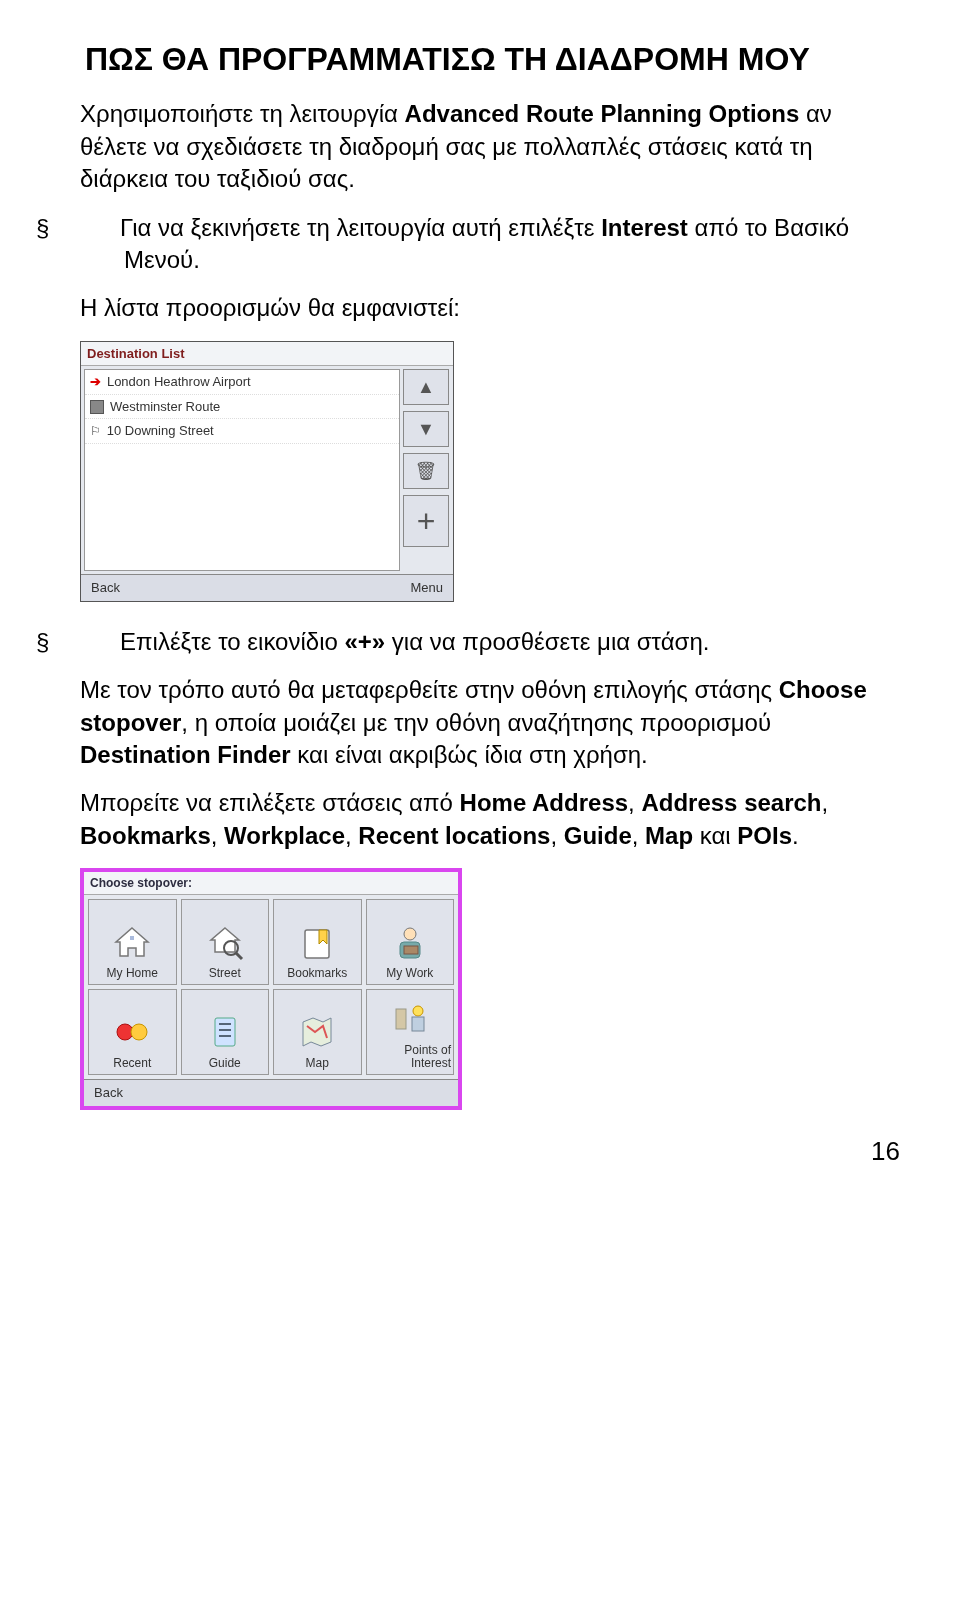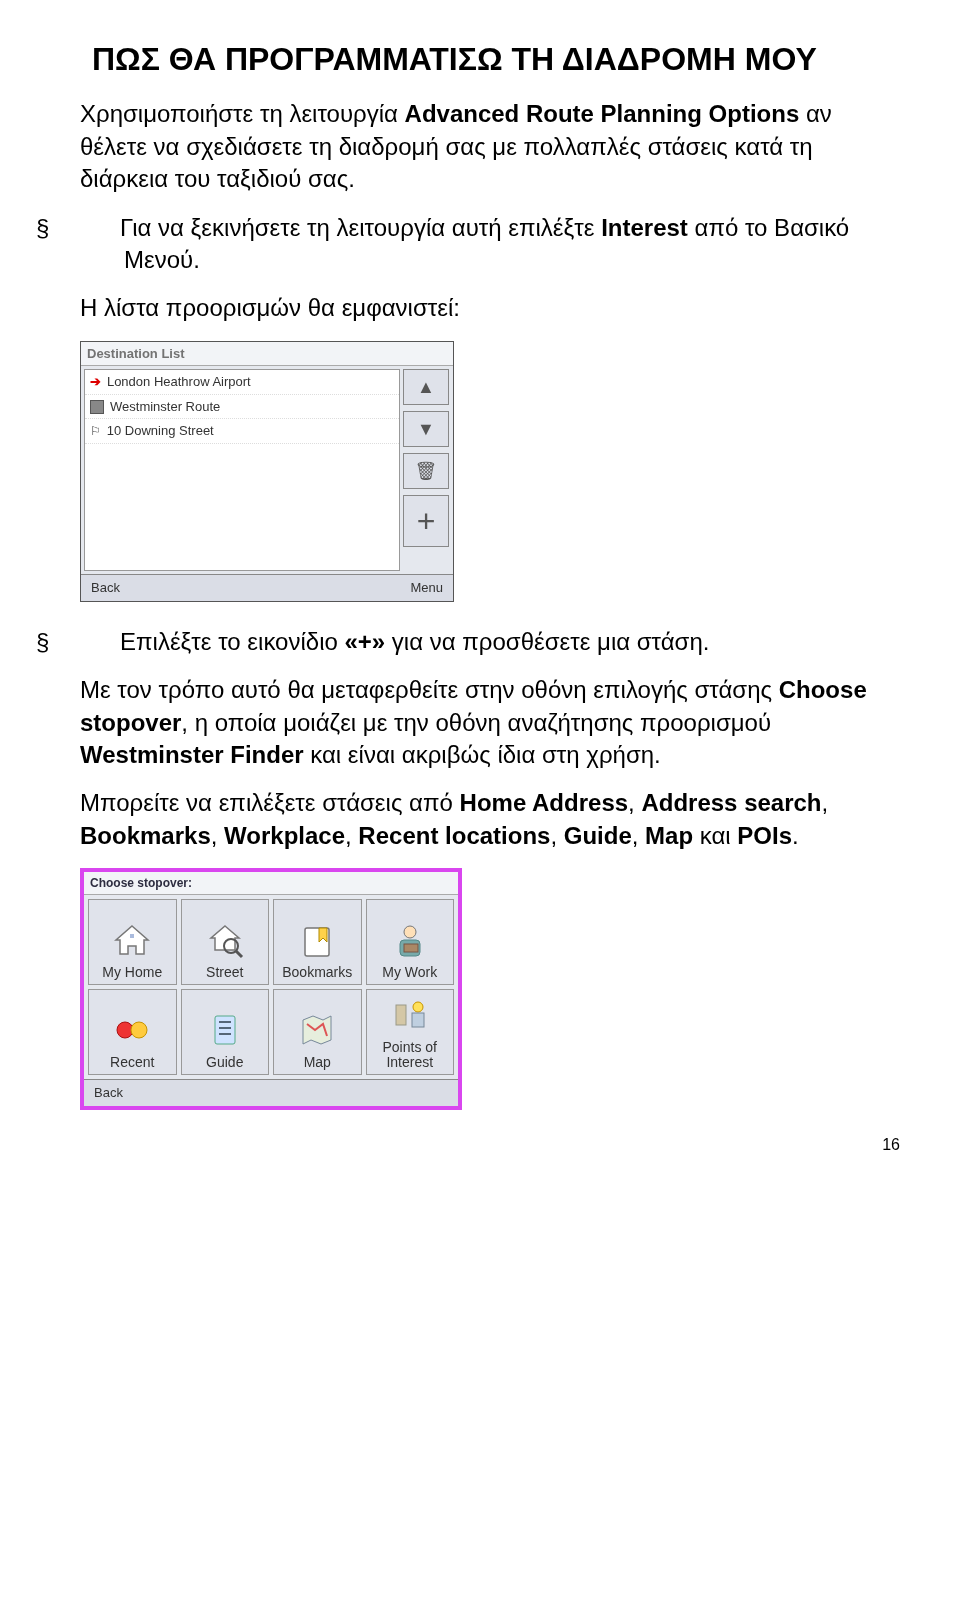--- a/index.html
+++ b/index.html
@@ -8,21 +8,21 @@
     padding: 40px 60px 40px 80px;
     color: #000;
     font-size: 24px;
     line-height: 1.35;
     width: 960px;
     box-sizing: border-box;
   }
   h1 {
     font-size: 32px;
     font-weight: bold;
-    margin: 0 0 20px 12px;
+    margin: 0 0 20px 5px;
     line-height: 1.2;
   }
   p { margin: 0 0 16px 0; }
   .bold { font-weight: bold; }
   .section-symbol {
     display: inline-block;
     width: 40px;
     vertical-align: top;
   }
   .para-indent {
@@ -39,21 +39,21 @@
     border: 1px solid #555;
     font-family: sans-serif;
     font-size: 13px;
     color: #333;
   }
   .dest-title {
     background: #f2f4f7;
     border-bottom: 1px solid #aaa;
     padding: 3px 6px;
     font-weight: bold;
-    color: #737373;
+    color: #7f1d1d;
   }
   .dest-body {
     display: flex;
   }
   .dest-list {
     flex: 1;
     background: #fff;
     border: 1px solid #999;
     margin: 3px;
     min-height: 200px;
@@ -130,34 +130,34 @@
   }
   .stop-cell .ico {
     width: 42px;
     height: 42px;
     margin-bottom: 4px;
     display: flex;
     align-items: center;
     justify-content: center;
   }
   .stop-cell .lbl {
-    font-size: 14px;
-    text-align: center;
+    font-size: 12px;
+    text-align: right;
     line-height: 1.1;
     color: #333;
   }
   .stop-footer {
     background: #dadde6;
     border-top: 1px solid #888;
     padding: 4px 10px;
     font-size: 13px;
   }
   .page-num {
     text-align: right;
-    font-size: 16px;
+    font-size: 26px;
     margin-top: 20px;
   }
 </style>
 </head>
 <body>
 
 <h1>ΠΩΣ ΘΑ ΠΡΟΓΡΑΜΜΑΤΙΣΩ ΤΗ ΔΙΑΔΡΟΜΗ ΜΟΥ</h1>
 
 <p>
   <span>Χρησιμοποιήστε τη λειτουργία </span><span class="bold">Advanced Route Planning Options</span><span> αν θέλετε να σχεδιάσετε τη διαδρομή σας με πολλαπλές στάσεις κατά τη διάρκεια του ταξιδιού σας.</span>
@@ -207,21 +207,21 @@
       <span>Menu</span>
     </div>
   </div>
 </div>
 
 <p class="para-indent">
   <span class="section-symbol">§</span><span>Επιλέξτε το εικονίδιο </span><span class="bold">«+»</span><span>  για να προσθέσετε μια στάση.</span>
 </p>
 
 <p>
-  <span>Με τον τρόπο αυτό θα μεταφερθείτε στην οθόνη επιλογής στάσης </span><span class="bold">Choose stopover</span><span>, η οποία μοιάζει με την οθόνη αναζήτησης προορισμού </span><span class="bold">Westminster Finder</span><span> και είναι ακριβώς ίδια στη χρήση.</span>
+  <span>Με τον τρόπο αυτό θα μεταφερθείτε στην οθόνη επιλογής στάσης </span><span class="bold">Choose stopover</span><span>, η οποία μοιάζει με την οθόνη αναζήτησης προορισμού </span><span class="bold">Destination Finder</span><span> και είναι ακριβώς ίδια στη χρήση.</span>
 </p>
 
 <p>
   <span>Μπορείτε να επιλέξετε στάσεις από </span><span class="bold">Home Address</span><span>, </span><span class="bold">Address search</span><span>, </span><span class="bold">Bookmarks</span><span>, </span><span class="bold">Workplace</span><span>, </span><span class="bold">Recent locations</span><span>, </span><span class="bold">Guide</span><span>, </span><span class="bold">Map</span><span> και </span><span class="bold">POIs</span><span>.</span>
 </p>
 
 <div class="screenshot">
   <div class="stop-panel">
     <div class="stop-title">Choose stopover:</div>
     <div class="stop-grid">

